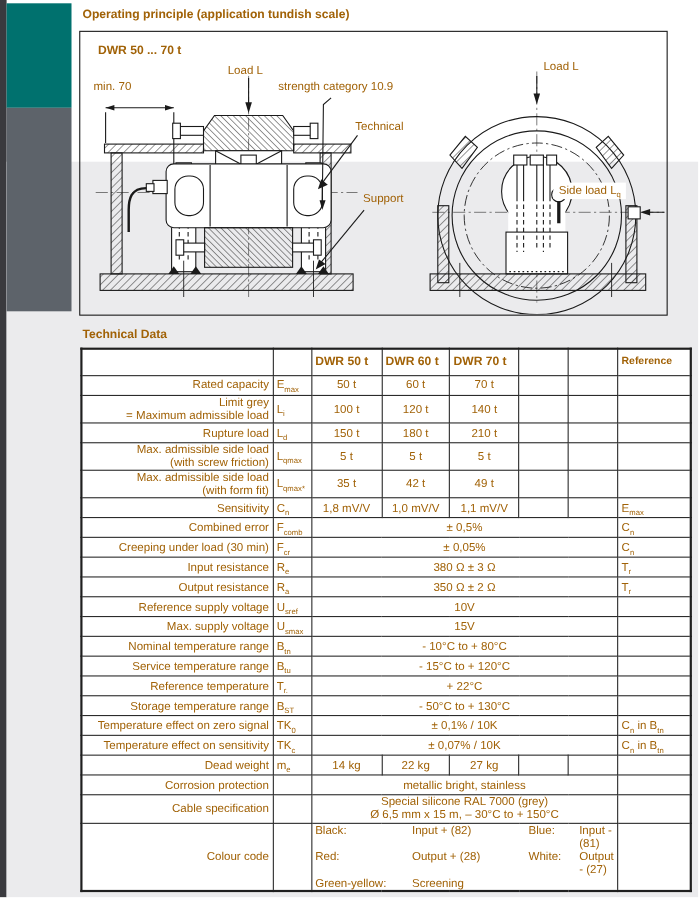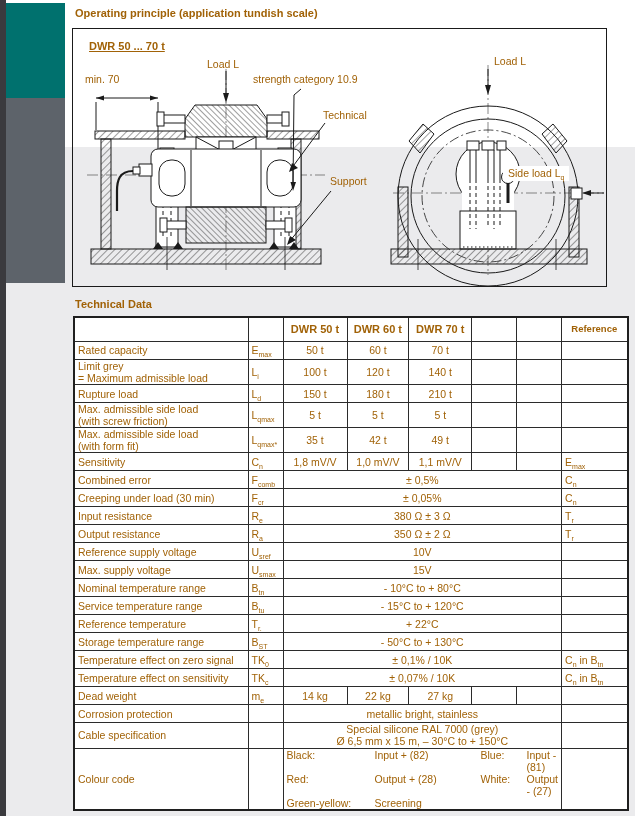--- a/index.html
+++ b/index.html
@@ -8,42 +8,42 @@
   .abs{position:absolute;}
   #edge-strip{left:0;top:0;width:6px;height:816px;background:#3a3a3e;}
   #gray-band{left:6px;top:147px;width:629px;height:669px;background:#ebebed;}
   #teal-block{left:6px;top:3px;width:59px;height:95px;background:#00716e;}
   #slate-block{left:6px;top:98px;width:59px;height:185px;background:#5d636a;}
   .heading{font-size:11px;font-weight:bold;}
   #op-heading{left:75px;top:7px;}
   #td-heading{left:75px;top:298px;}
   #frame{left:72px;top:28px;width:533px;height:257px;border:1.5px solid #1a1a1a;}
   #frame svg{position:absolute;left:0;top:0;}
-  #dwr-title{left:16px;top:11px;font-size:11px;font-weight:bold;text-decoration:underline;}
+  #dwr-title{left:16px;top:11px;font-size:11px;font-weight:bold;}
   .dlabel{font-size:10.5px;white-space:nowrap;}
   #lbl-load-left{left:134px;top:29px;}
   #lbl-min70{left:12px;top:44px;}
   #lbl-strength{left:180px;top:44px;}
   #lbl-weighbeam{left:250px;top:80px;}
   #lbl-support{left:257px;top:146px;}
   #lbl-load-right{left:421px;top:26px;}
   #lbl-sideload{left:430px;top:137px;background:#fff;padding:1px 5px 2px 5px;}
   sub{font-size:7px;line-height:0;}
   
   #tech-table-wrap{left:73px;top:316px;}
   table{border-collapse:collapse;table-layout:fixed;background:#fff;}
   td{border:1px solid #2b2b2b;font-size:10.5px;padding:0 3px;overflow:hidden;
      vertical-align:middle;line-height:1.15;}
   table{border:2px solid #1f1f1f;}
-  tr.hdr td{height:23px;font-weight:bold;text-align:center;font-size:11px;}
+  tr.hdr td{height:23px;font-weight:bold;text-align:left;font-size:11px;}
   tr.hdr td.refhd{font-size:9.5px;}
   tr.h1 td{height:17px;}
   tr.h2 td{height:24px;}
   tr.h3 td{height:33px;}
-  td.lbl{text-align:left;}
+  td.lbl{text-align:right;}
   td.sym{text-align:left;padding-left:3px;}
   td.val,td.spanv{text-align:center;}
   td.ref{text-align:left;}
   .cgrid{display:grid;grid-template-columns:86px 104px 44px auto;text-align:left;column-gap:2px;}
 </style>
 </head>
 <body>
 
 <div id="page">
   <div class="abs" id="edge-strip"></div>

